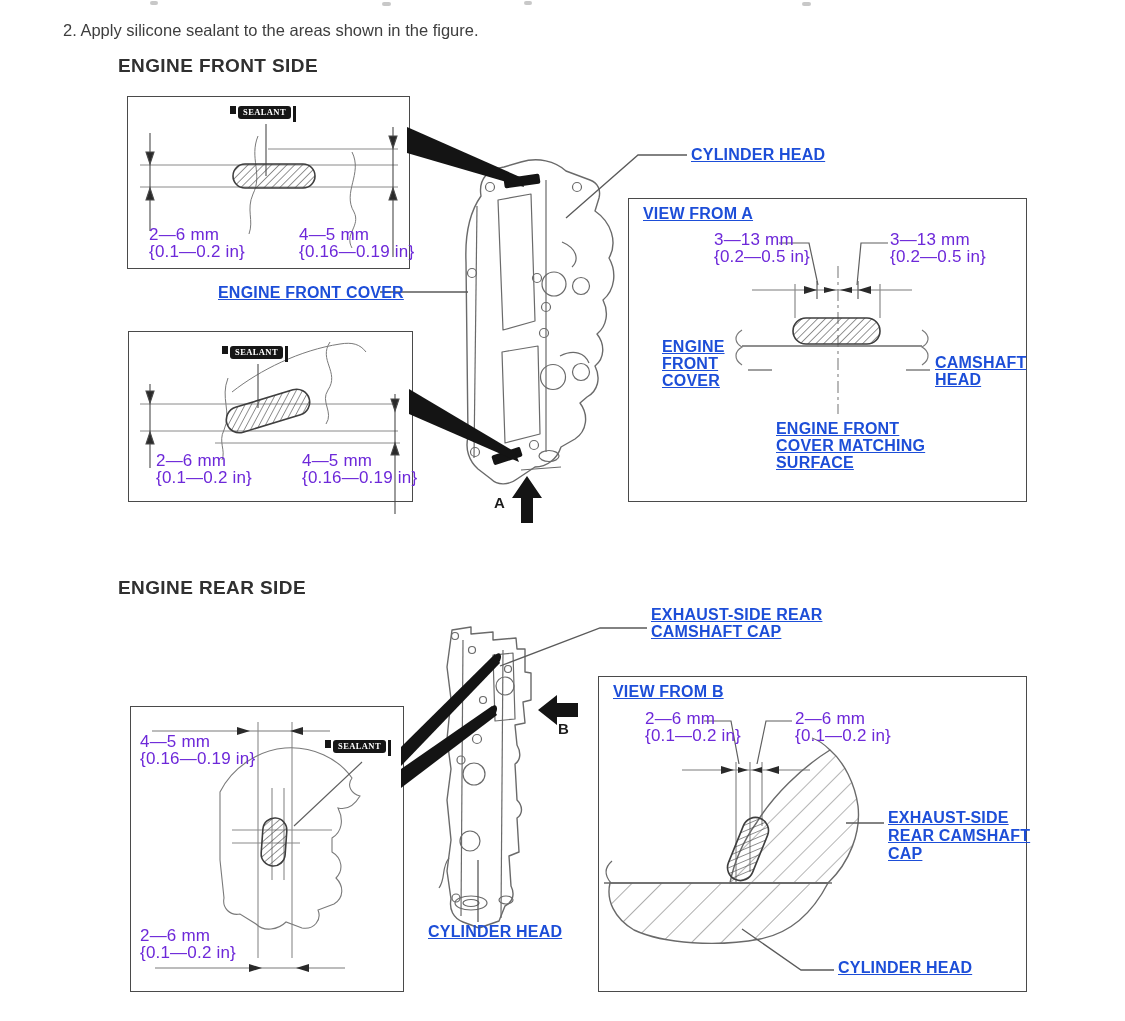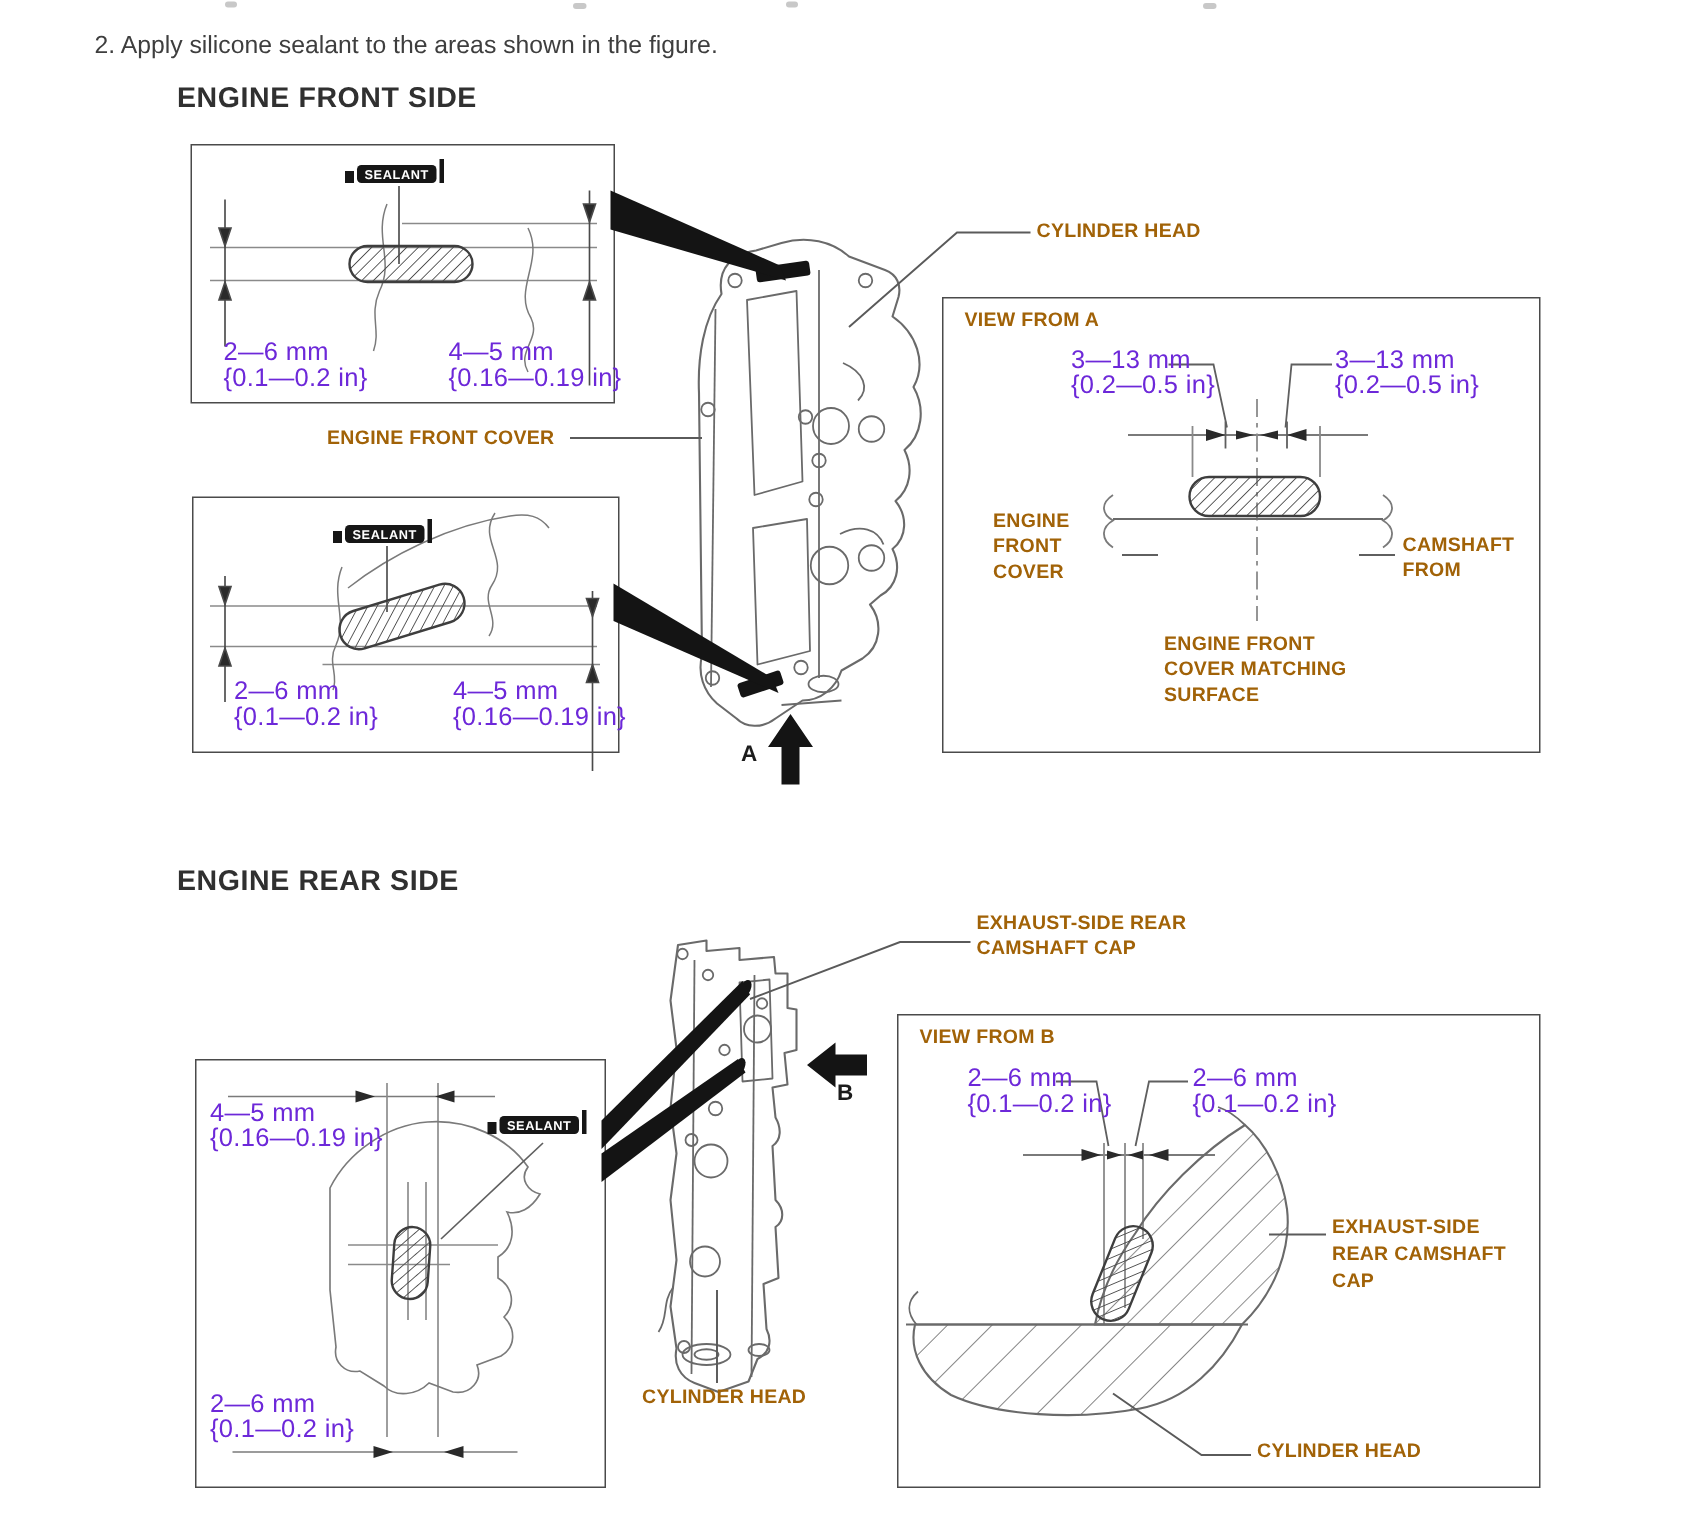--- a/index.html
+++ b/index.html
@@ -3,25 +3,25 @@
 <meta charset="utf-8">
 <style>
   html,body{margin:0;padding:0;background:#ffffff;}
   .page{position:relative;width:1125px;height:1021px;background:#ffffff;
         font-family:"Liberation Sans",sans-serif;overflow:hidden;}
   .box{position:absolute;border:1.5px solid #4a4a4a;background:transparent;z-index:1;}
   svg.linework{position:absolute;left:0;top:0;z-index:2;}
   .instruction{position:absolute;left:63px;top:21px;font-size:16.5px;color:#3e3e3e;z-index:3;white-space:nowrap;}
   .section-title{position:absolute;font-size:19px;font-weight:700;color:#303030;letter-spacing:.4px;z-index:3;white-space:nowrap;}
   .dim{position:absolute;font-size:17px;font-weight:400;color:#6d28d9;letter-spacing:.2px;white-space:nowrap;z-index:3;}
-  .lbl{position:absolute;font-size:13px;font-weight:700;color:#a16207;letter-spacing:.2px;white-space:nowrap;z-index:3;}
+  .lbl{position:absolute;font-size:16px;font-weight:700;color:#1d4ed8;letter-spacing:.2px;white-space:nowrap;z-index:3;text-decoration:underline;}
   .ml span{display:block;line-height:17px;}
   .ml18 span{display:block;line-height:18px;}
   .viewletter{position:absolute;font-size:15px;font-weight:700;color:#1c1c1c;z-index:3;}
-  .sealant-badge{position:absolute;display:flex;align-items:flex-end;z-index:3;}
+  .sealant-badge{position:absolute;display:flex;align-items:flex-start;z-index:3;font-family:Liberation Serif, serif;}
   .sealant-badge .nozzle{width:6px;height:8px;background:#161616;margin-right:2px;}
   .sealant-badge .cap-label{background:#161616;color:#ffffff;font-size:8.5px;font-weight:700;
       letter-spacing:.4px;padding:2px 5px 2px 5px;border-radius:3px;line-height:1;}
   .sealant-badge .endbar{width:3px;height:16px;background:#161616;margin-left:2px;}
   .remnant{position:absolute;height:4px;background:#9a9a9a;border-radius:2px;opacity:.55;z-index:3;}
 </style>
 </head>
 <body>
 
 <div class="page">
@@ -285,21 +285,21 @@
   <div class="dim" style="left:714px;top:247px">{0.2—0.5 in}</div>
   <div class="dim" style="left:890px;top:230px">3—13 mm</div>
   <div class="dim" style="left:890px;top:247px">{0.2—0.5 in}</div>
   <div class="lbl ml" style="left:662px;top:338px">
     <span>ENGINE</span>
     <span>FRONT</span>
     <span>COVER</span>
   </div>
   <div class="lbl ml" style="left:935px;top:354px">
     <span>CAMSHAFT</span>
-    <span>FROM</span>
+    <span>HEAD</span>
   </div>
   <div class="lbl ml" style="left:776px;top:420px">
     <span>ENGINE FRONT</span>
     <span>COVER MATCHING</span>
     <span>SURFACE</span>
   </div>
 
   <div class="lbl ml" style="left:651px;top:606px">
     <span>EXHAUST-SIDE REAR</span>
     <span>CAMSHAFT CAP</span>

